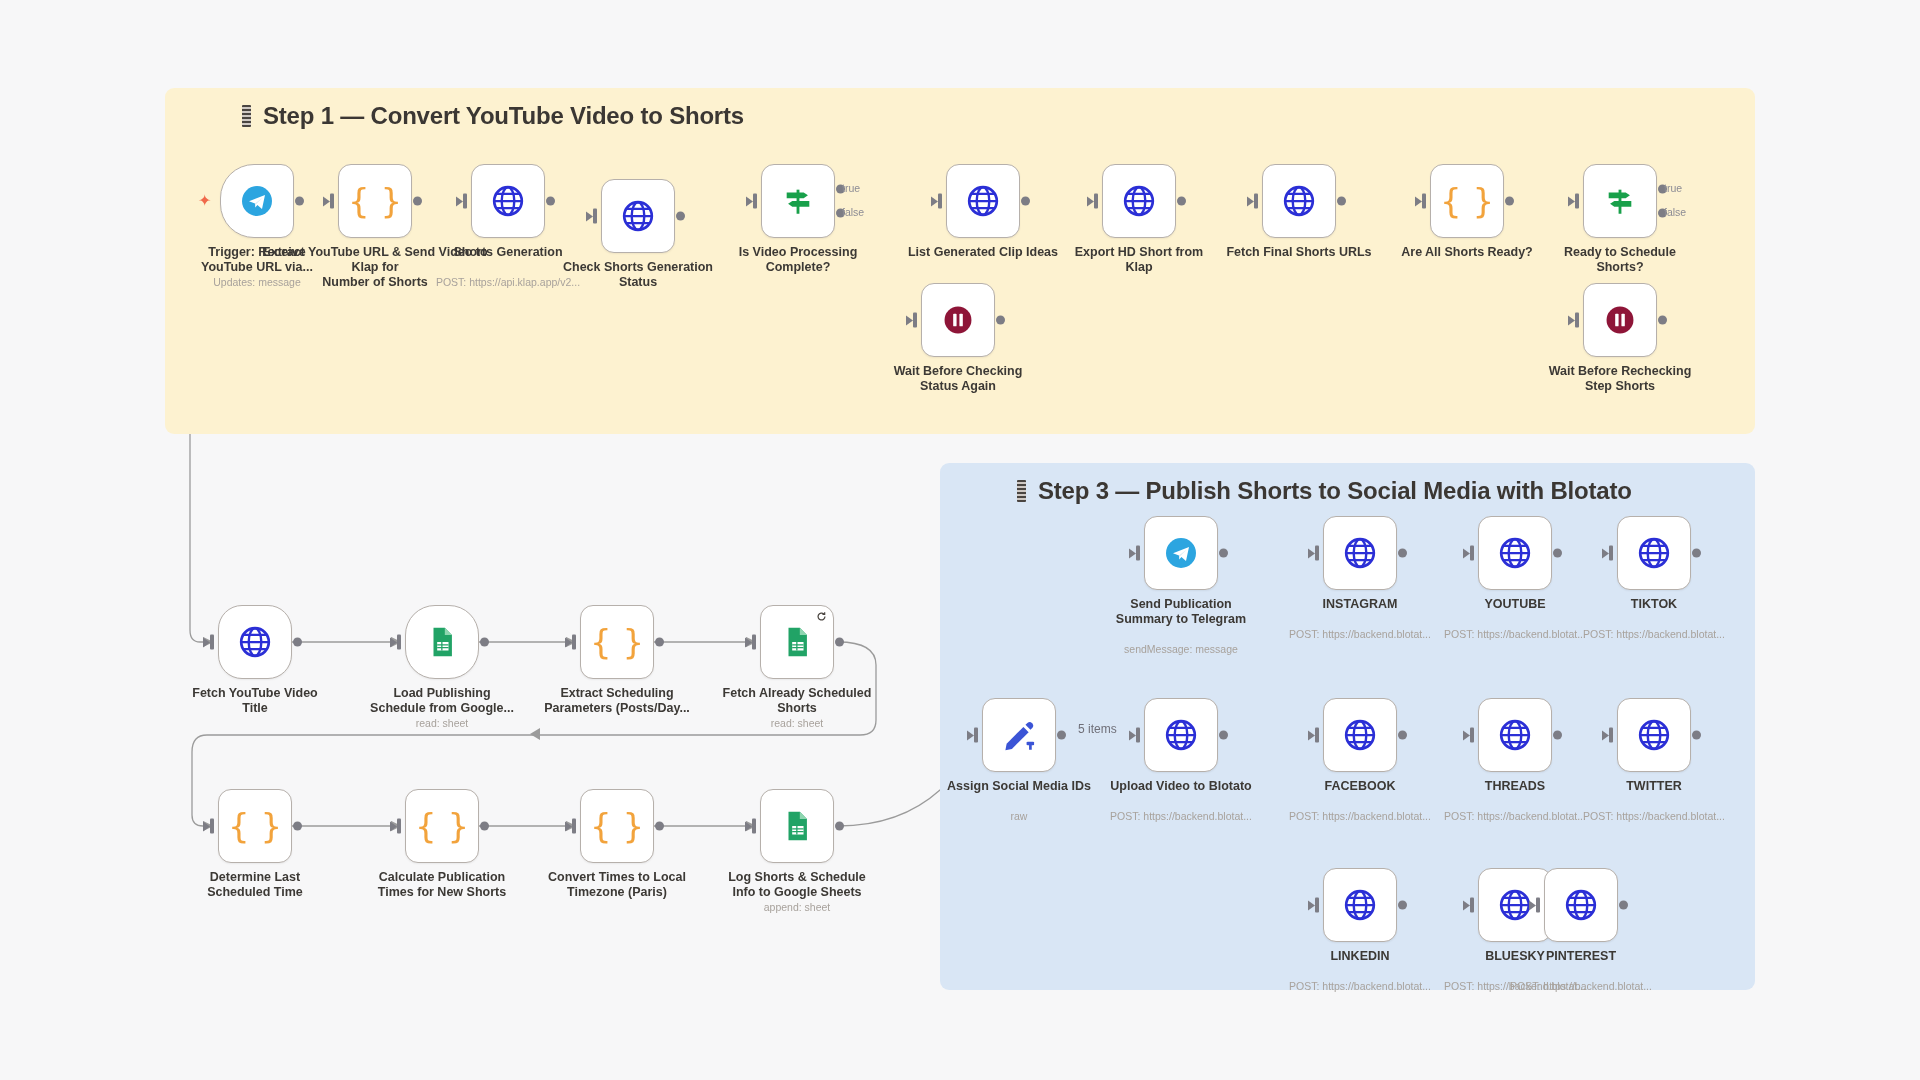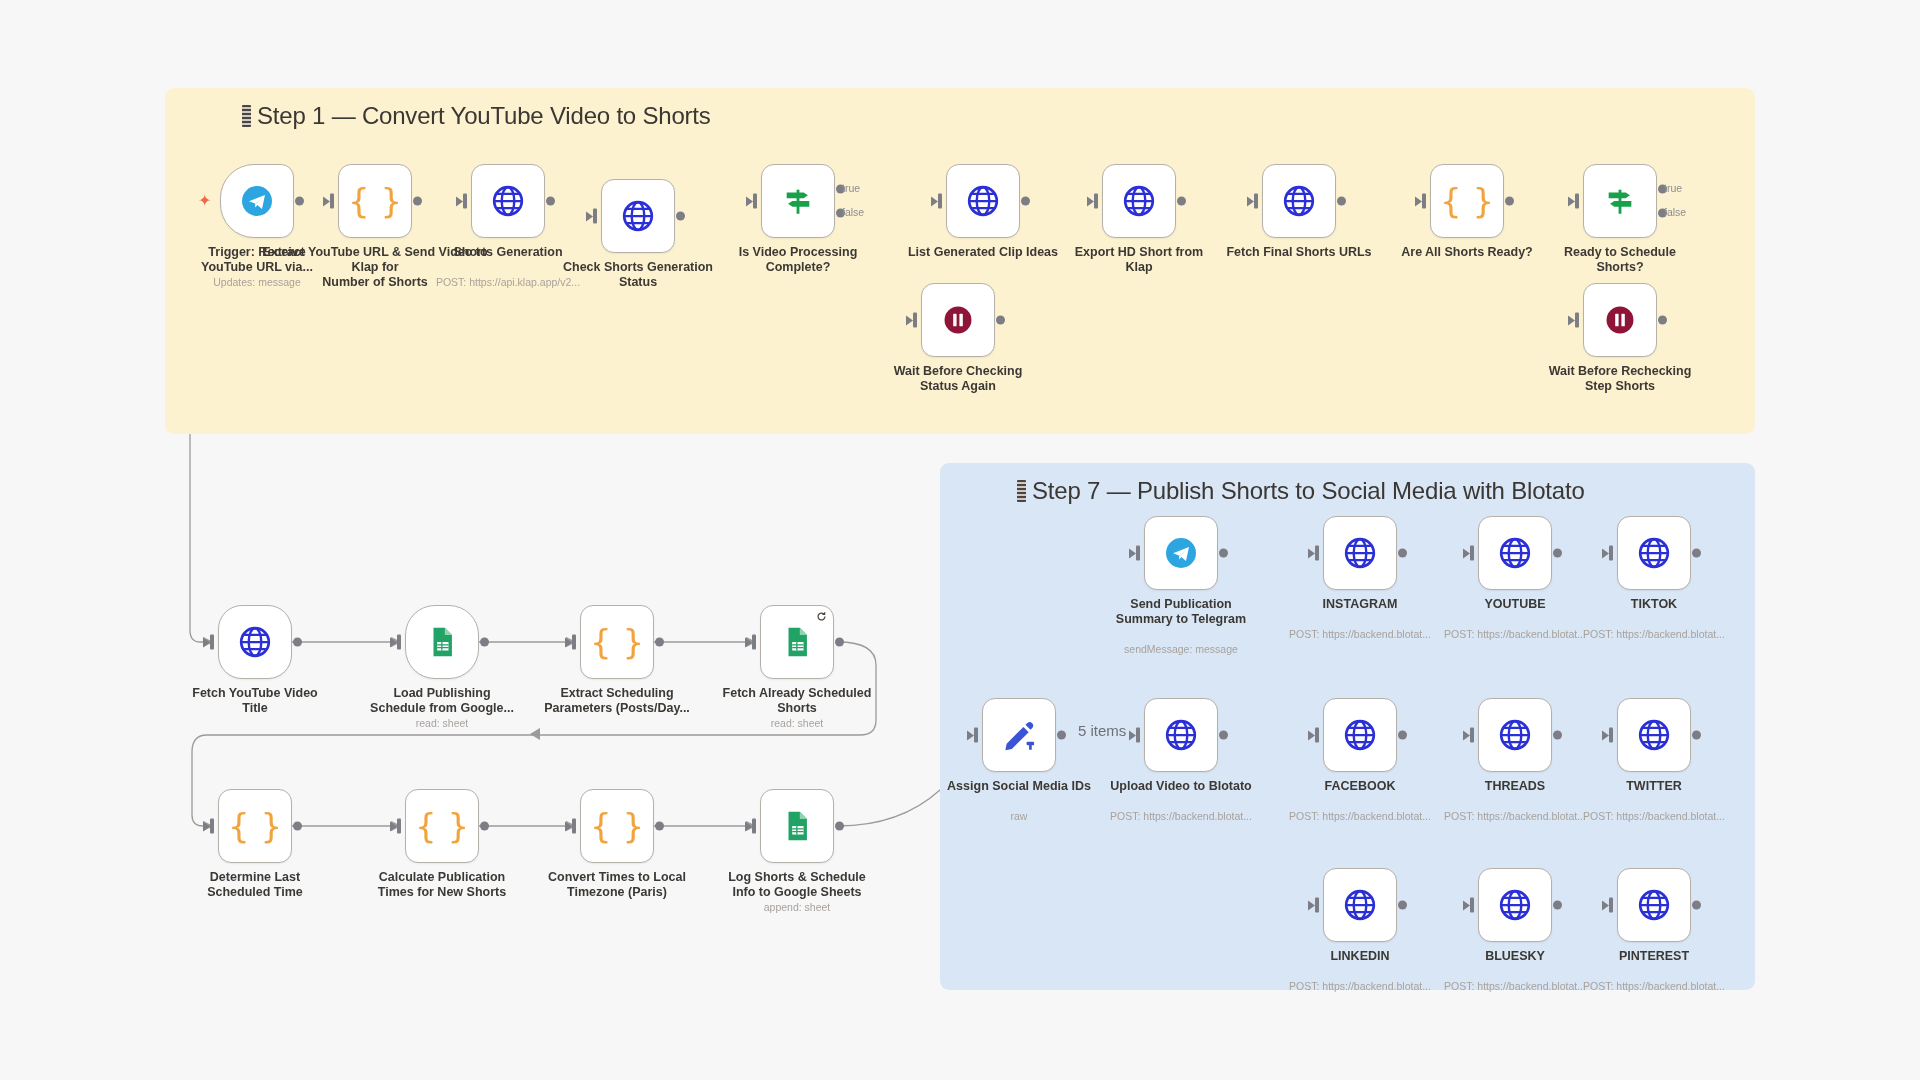--- a/index.html
+++ b/index.html
@@ -12,22 +12,22 @@
   #canvas { position: relative; width: 1920px; height: 1080px; }
 
   
   .group {
     position: absolute;
     border-radius: 9px;
   }
   .group-title {
     position: absolute;
     left: 30px; top: 14px;
-    display: flex; align-items: center; gap: 6px;
-    font-size: 24px; font-weight: 400; color: #3b3733;
+    display: flex; align-items: center; gap: 12px;
+    font-size: 24px; font-weight: 700; color: #3b3733;
     letter-spacing: -0.2px;
     white-space: nowrap;
     padding-left: 47px;
   }
   .grip {
     width: 9px; height: 22px;
     background:
       repeating-linear-gradient(to bottom, #4a4541 0 2px, #cfc9c4 2px 4px);
     border-radius: 1px;
     flex: 0 0 auto;
@@ -92,21 +92,21 @@
 
   
   .edge-label {
     position: absolute;
     font-size: 10.5px;
     color: #8c8c94;
     white-space: nowrap;
   }
   .items-label {
     position: absolute;
-    font-size: 15px;
+    font-size: 12px;
     color: #6f6f78;
     background: transparent;
     white-space: nowrap;
   }
 
   
   .bolt {
     position: absolute;
     font-size: 16px;
     color: #f0694a;
@@ -213,21 +213,21 @@
     <div class="group-title">
       <span class="grip"></span>
       <span>Step 1 — Convert YouTube Video to Shorts</span>
     </div>
   </div>
 
 
   <div class="group g-step3" style="left:940px; top:463px; width:815px; height:527px;">
     <div class="group-title">
       <span class="grip"></span>
-      <span>Step 7 — Publish Shorts to Social Media with Blotato</span>
+      <span>Step 3 — Publish Shorts to Social Media with Blotato</span>
     </div>
   </div>
 
   <div class="bolt" style="left:198px; top:193px;">✦</div>
 
   <div class="node trigger" style="left:220px; top:164px;">
     <svg class="ic" width="36" height="36" viewBox="0 0 36 36">
       <circle cx="18" cy="18" r="15" fill="#2ca5e0"></circle>
       <path d="M10 18.2 L26 12 L23 26 L18.4 22 L16.3 24.4 L16 20.6 Z" fill="#fff"></path>
       <path d="M16.3 24.4 L16 20.6 L24.2 14.2 L16.6 21.4 Z" fill="#d7e9f5"></path>
@@ -583,21 +583,21 @@
       <circle cx="12" cy="12" r="9.2" fill="none" stroke="#2b2fd6" stroke-width="1.8"></circle>
       <ellipse cx="12" cy="12" rx="4.2" ry="9.2" fill="none" stroke="#2b2fd6" stroke-width="1.6"></ellipse>
       <path d="M3 12h18M4.4 7.2h15.2M4.4 16.8h15.2" stroke="#2b2fd6" stroke-width="1.5" fill="none"></path>
     </svg>
     <div class="node-label" style="width:190px;">BLUESKY</div>
     <div class="node-sub sub1">POST: https://backend.blotat...</div>
     <span class="dot-in"></span>
     <span class="dot-out"></span>
   </div>
 
-  <div class="node" style="left:1617px; top:868px;">
+  <div class="node" style="left:1544px; top:868px;">
     <svg class="ic" width="36" height="36" viewBox="0 0 24 24">
       <circle cx="12" cy="12" r="9.2" fill="none" stroke="#2b2fd6" stroke-width="1.8"></circle>
       <ellipse cx="12" cy="12" rx="4.2" ry="9.2" fill="none" stroke="#2b2fd6" stroke-width="1.6"></ellipse>
       <path d="M3 12h18M4.4 7.2h15.2M4.4 16.8h15.2" stroke="#2b2fd6" stroke-width="1.5" fill="none"></path>
     </svg>
     <div class="node-label" style="width:190px;">PINTEREST</div>
     <div class="node-sub sub1">POST: https://backend.blotat...</div>
     <span class="dot-in"></span>
     <span class="dot-out"></span>
   </div>

